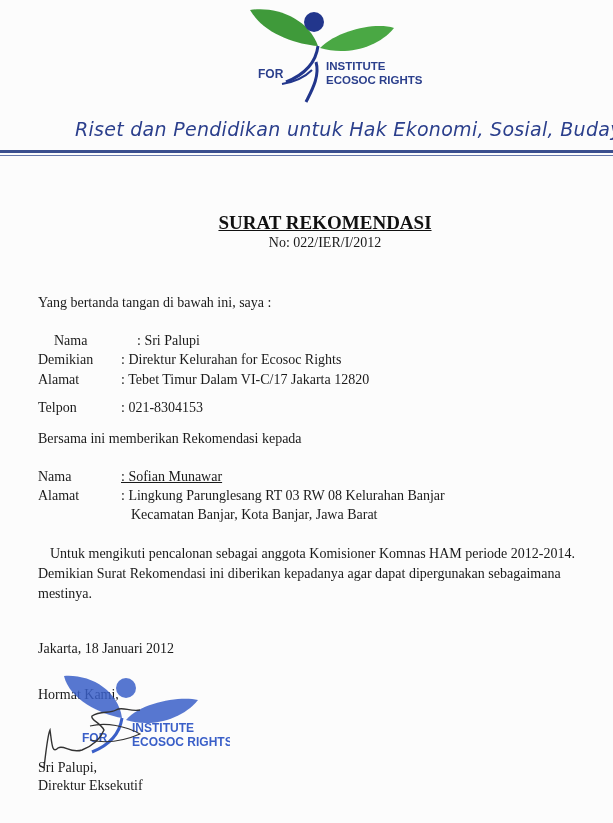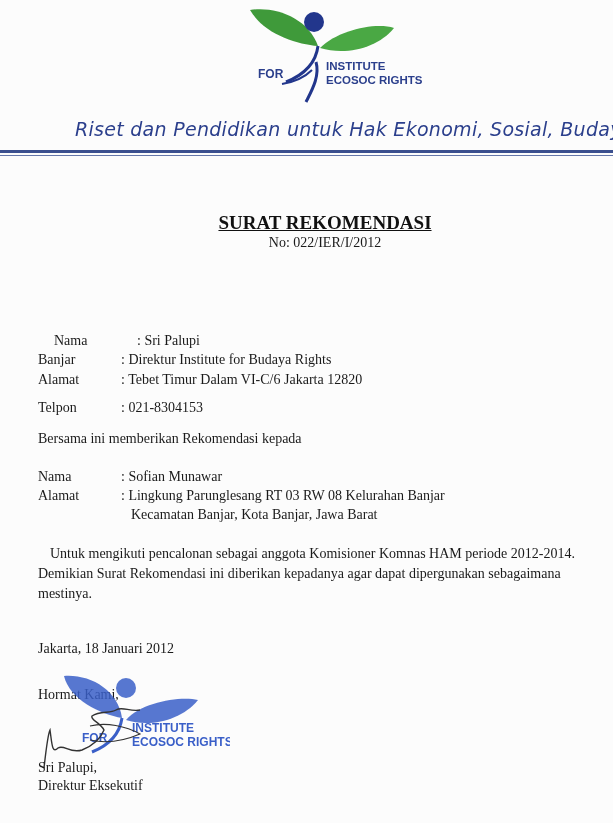--- a/index.html
+++ b/index.html
@@ -57,37 +57,38 @@
     <text x="80" y="80" font-family="Liberation Sans, sans-serif" font-weight="bold" font-size="11.5" fill="#2b3f8c">ECOSOC RIGHTS</text>
   </svg>
 
   <div class="tagline">Riset dan Pendidikan untuk Hak Ekonomi, Sosial, Budaya</div>
   <div class="rule r1"></div>
   <div class="rule r2"></div>
 
   <div class="title">SURAT REKOMENDASI</div>
   <div class="number">No: 022/IER/I/2012</div>
 
+  <div class="txt" style="left:38px; top:295px;">Yang bertanda tangan di bawah ini, saya :</div>
 
   <div class="row" style="top:333px;margin-left:16px;">
     <span class="lbl">Nama</span><span>: Sri Palupi</span>
   </div>
   <div class="row" style="top:352px;">
-    <span class="lbl">Banjar</span><span>: Direktur Institute for Budaya Rights</span>
+    <span class="lbl">Demikian</span><span>: Direktur Kelurahan for Ecosoc Rights</span>
   </div>
   <div class="row" style="top:372px;">
-    <span class="lbl">Alamat</span><span>: Tebet Timur Dalam VI-C/6 Jakarta 12820</span>
+    <span class="lbl">Alamat</span><span>: Tebet Timur Dalam VI-C/17 Jakarta 12820</span>
   </div>
   <div class="row" style="top:400px;">
     <span class="lbl">Telpon</span><span>: 021-8304153</span>
   </div>
 
   <div class="txt" style="left:38px; top:431px;">Bersama ini memberikan Rekomendasi kepada</div>
 
-  <div class="row" style="top:469px;">
+  <div class="row" style="top:469px;text-decoration:underline;">
     <span class="lbl">Nama</span><span>: Sofian Munawar</span>
   </div>
   <div class="row" style="top:488px;">
     <span class="lbl">Alamat</span><span>: Lingkung Parunglesang RT 03 RW 08 Kelurahan Banjar</span>
   </div>
   <div class="txt" style="left:131px; top:507px;">Kecamatan Banjar, Kota Banjar, Jawa Barat</div>
 
   <div class="txt" style="left:50px; top:546px;">Untuk mengikuti pencalonan sebagai anggota Komisioner Komnas HAM periode 2012-2014.</div>
   <div class="txt" style="left:38px; top:566px;">Demikian Surat Rekomendasi ini diberikan kepadanya agar dapat dipergunakan sebagaimana</div>
   <div class="txt" style="left:38px; top:586px;">mestinya.</div>

